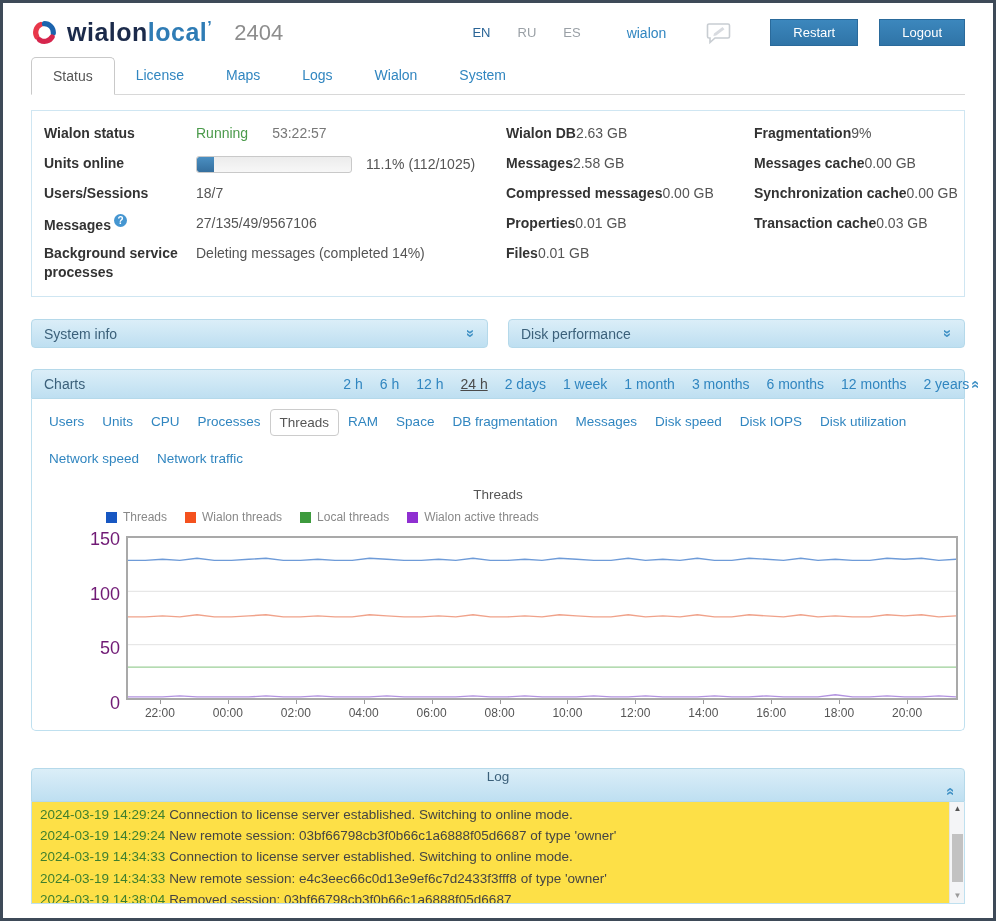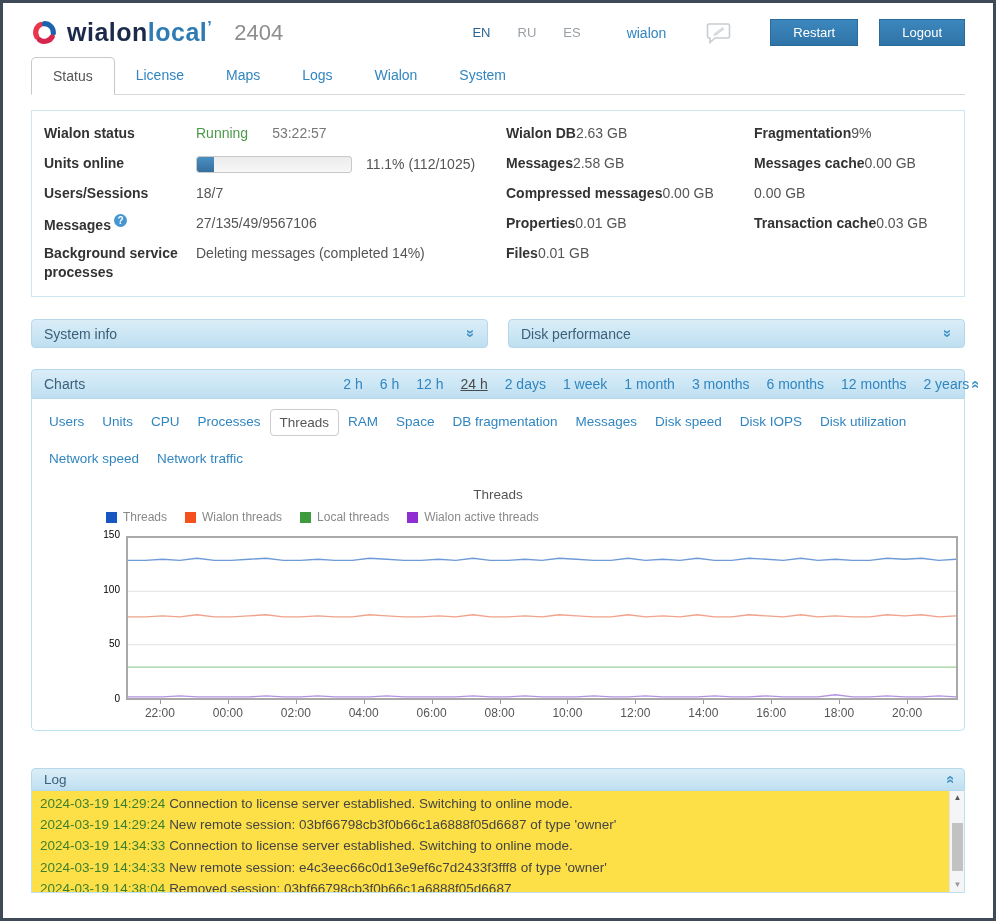--- a/index.html
+++ b/index.html
@@ -68,30 +68,30 @@
   .chtabs { display:flex; flex-wrap:wrap; padding:10px 12px 0 8px; row-gap:3px; }
   .chtab { font-size:13.5px; color:#3186c0; padding:5px 9px; cursor:pointer; white-space:nowrap; }
   .chtab.active { color:#555; border:1px solid #ccc; border-radius:4px; background:#fff; }
   .chart-title { text-align:center; color:#555; font-size:13.5px; margin-top:16px; }
   .legend { display:flex; gap:18px; margin:8px 0 0 74px; align-items:center; }
   .lgitem { display:flex; align-items:center; gap:6px; }
   .sw { width:11px; height:11px; display:inline-block; }
   .lgtext { font-size:12px; color:#888; }
   .plotwrap { position:relative; margin:12px 0 26px 94px; width:832px; }
   .plotbox { width:832px; height:164px; border:2px solid #a9a9a9; background:#fff; }
-  .ylab { position:absolute; left:-40px; width:34px; text-align:right; font-size:10px; color:#000000; }
+  .ylab { position:absolute; left:-40px; width:34px; text-align:right; font-size:18px; color:#701a75; }
   .xlabs { position:absolute; left:0; top:164px; width:832px; height:22px; }
   .xlab { position:absolute; top:6px; width:60px; text-align:center; font-size:12px; color:#555; }
   .xtick { position:absolute; top:0; width:1px; height:4px; background:#999; }
 
   
   .logpanel { margin-top:37px; }
-  .loghdr { height:23px; display:flex; align-items:center; padding:0 12px;
+  .loghdr { height:34px; display:flex; align-items:center; padding:0 12px;
             background:linear-gradient(#dbeef8,#bedff1); border:1px solid #b5d9ea; border-radius:4px 4px 0 0;
-            color:#3b607a; font-size:13.5px; }
+            color:#3b607a; font-size:13.5px;flex-direction:column; }
   .logbody { position:relative; border:1px solid #bfe0ef; border-top:none; background:#fde047; height:102px; overflow:hidden; padding:2px 20px 0 8px; }
   .logrow { font-size:13.5px; line-height:21.2px; white-space:nowrap; overflow:hidden; }
   .lt { color:#3e7f2e; }
   .lx { color:#444; }
   .sbar { position:absolute; right:0; top:0; bottom:0; width:15px; background:#f4f5f7; border-left:1px solid #e4e4e4; }
   .sb-btn { position:absolute; left:0; width:15px; height:14px; font-size:8px; color:#555; text-align:center; line-height:14px; cursor:pointer; }
   .sb-up { top:0; }
   .sb-dn { bottom:0; color:#9a9a9a; }
   .sb-thumb { position:absolute; left:2px; width:11px; top:32px; height:48px; background:#c2c2c2; cursor:pointer; }
 </style>
@@ -186,20 +186,21 @@
     <div class="col3">
       <div class="kv">
           <span class="slabel">Fragmentation</span>
           <span class="sval">9%</span>
         </div>
       <div class="kv">
           <span class="slabel">Messages cache</span>
           <span class="sval">0.00 GB</span>
         </div>
       <div class="kv">
+          <span class="slabel">Synchronization cache</span>
           <span class="sval">0.00 GB</span>
         </div>
       <div class="kv">
           <span class="slabel">Transaction cache</span>
           <span class="sval">0.03 GB</span>
         </div>
     </div>
   </div>
 
   <div class="bars">

